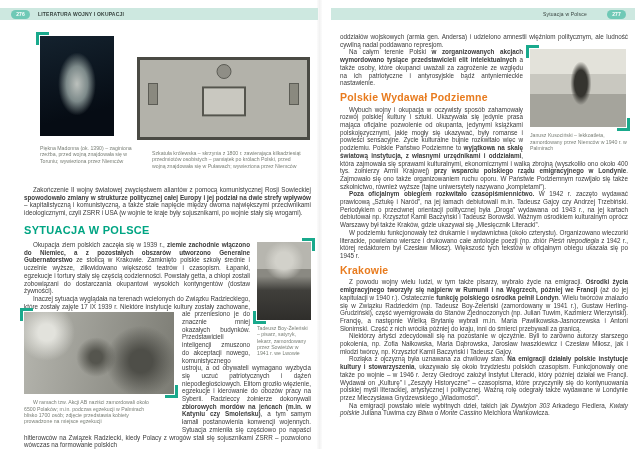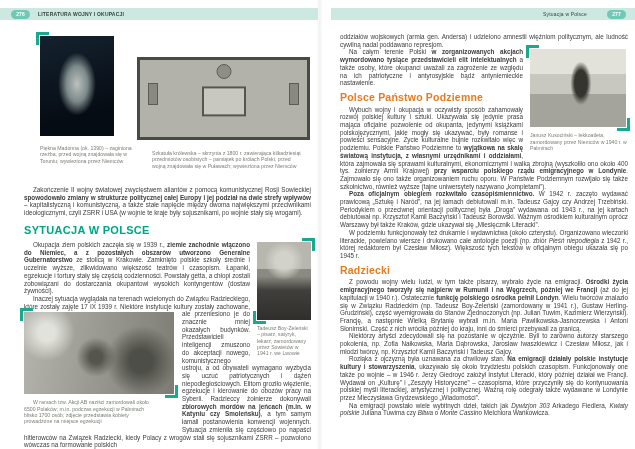--- a/index.html
+++ b/index.html
@@ -133,22 +133,22 @@
 <div class="textcol" style="left:340px; top:33px; width:288px">
   <p class="rich"><span>oddziałów wojskowych (armia gen. Andersa) i udzielono amnestii więźniom politycznym, ale ludność cywilną nadal poddawano represjom.</span></p>
   <span class="figfloat f-right" style="width:98px">
     <span class="photo photo-kusocinski" style="width:96px; height:78px">
       <span class="br br-tl"></span>
       <span class="br br-brc"></span>
     </span>
     <span class="cap">Janusz Kusociński – lekkoatleta, zamordowany przez Niemców w 1940 r. w Palmirach</span>
   </span>
   <p class="ind rich"><span>Na całym terenie Polski </span><b>w zorganizowanych akcjach wymordowano tysiące przedstawicieli elit intelektualnych</b><span> a także osoby, które okupanci uważali za zagrożenie ze względu na ich patriotyczne i antyrosyjskie bądź antyniemieckie nastawienie.</span></p>
-  <h2 class="h-orange">Polsce Państwo Podziemne</h2>
+  <h2 class="h-orange">Polskie Wydawał Podziemne</h2>
   <p class="ind rich"><span>Wybuch wojny i okupacja w oczywisty sposób zahamowały rozwój polskiej kultury i sztuki. Ukazywała się jedynie prasa mająca oficjalne pozwolenie od okupanta, jedynymi książkami polskojęzycznymi, jakie mogły się ukazywać, były romanse i powieści sensacyjne. Życie kulturalne bujnie rozkwitało więc w podziemiu. Polskie Państwo Podziemne to </span><b>wyjątkowa na skalę światową instytucja, z własnymi urzędnikami i oddziałami</b><span>, która zajmowała się sprawami kulturalnymi, ekonomicznymi i walką zbrojną (wyszkoliło ono około 400 tys. żołnierzy Armii Krajowej) </span><b>przy wsparciu polskiego rządu emigracyjnego w Londynie</b><span>. Zajmowało się ono także organizowaniem ruchu oporu. W Państwie Podziemnym rozwijało się także szkolnictwo, również wyższe (tajne uniwersytety nazywano „kompletami”).</span></p>
   <p class="ind rich"><b>Poza oficjalnym obiegiem rozkwitało czasopiśmiennictwo.</b><span> W 1942 r. zaczęto wydawać prawicową „Sztukę i Naród”, na jej łamach debiutowali m.in. Tadeusz Gajcy czy Andrzej Trzebiński. Periodykiem o przeciwnej orientacji politycznej była „Droga” wydawana od 1943 r., na jej kartach debiutował np. Krzysztof Kamil Baczyński i Tadeusz Borowski. Ważnym ośrodkiem kulturalnym oprócz Warszawy był także Kraków, gdzie ukazywał się „Miesięcznik Literacki”.</span></p>
   <p class="ind rich"><span>W podziemiu funkcjonowały też drukarnie i wydawnictwa (około czterystu). Organizowano wieczorki literackie, powielano wiersze i drukowano całe antologie poezji (np. zbiór </span><i>Pieśń niepodległa</i><span> z 1942 r., której redaktorem był Czesław Miłosz). Większość tych tekstów w oficjalnym obiegu ukazała się po 1945 r.</span></p>
-  <h2 class="h-orange">Radziecki</h2>
+  <h2 class="h-orange">Krakowie</h2>
   <p class="ind rich"><span>Z powodu wojny wielu ludzi, w tym także pisarzy, wybrało życie na emigracji. </span><b>Ośrodki życia emigracyjnego tworzyły się najpierw w Rumunii i na Węgrzech, później we Francji</b><span> (aż do jej kapitulacji w 1940 r.). Ostatecznie </span><b>funkcję polskiego ośrodka pełnił Londyn</b><span>. Wielu twórców znalazło się w Związku Radzieckim (np. Tadeusz Boy-Żeleński (zamordowany w 1941 r.), Gustaw Herling-Grudziński), część wyemigrowała do Stanów Zjednoczonych (np. Julian Tuwim, Kazimierz Wierzyński). Francję, a następnie Wielką Brytanię wybrali m.in. Maria Pawlikowska-Jasnorzewska i Antoni Słonimski. Część z nich wróciła później do kraju, inni do śmierci przebywali za granicą.</span></p>
   <p class="ind rich"><span>Niektórzy artyści zdecydowali się na pozostanie w ojczyźnie. Byli to zarówno autorzy starszego pokolenia, np. Zofia Nałkowska, Maria Dąbrowska, Jarosław Iwaszkiewicz i Czesław Miłosz, jak i młodzi twórcy, np. Krzysztof Kamil Baczyński i Tadeusz Gajcy.</span></p>
   <p class="ind rich"><span>Rozłąka z ojczyzną była uznawana za chwilowy stan. </span><b>Na emigracji działały polskie instytucje kultury i stowarzyszenia</b><span>, ukazywało się około trzydziestu polskich czasopism. Funkcjonowały one także po wojnie – w 1946 r. Jerzy Giedroyć założył Instytut Literacki, który później działał we Francji. Wydawał on „Kulturę” i „Zeszyty Historyczne” – czasopisma, które przyczyniły się do kontynuowania polskiej myśli literackiej, artystycznej i politycznej. Ważną rolę odegrały także wydawane w Londynie przez Mieczysława Grydzewskiego „Wiadomości”.</span></p>
   <p class="ind rich"><span>Na emigracji powstało wiele wybitnych dzieł, takich jak </span><i>Dywizjon 303</i><span> Arkadego Fiedlera, </span><i>Kwiaty polskie</i><span> Juliana Tuwima czy </span><i>Bitwa o Monte Cassino</i><span> Melchiora Wańkowicza.</span></p>
 </div>
 
 </body></html>

